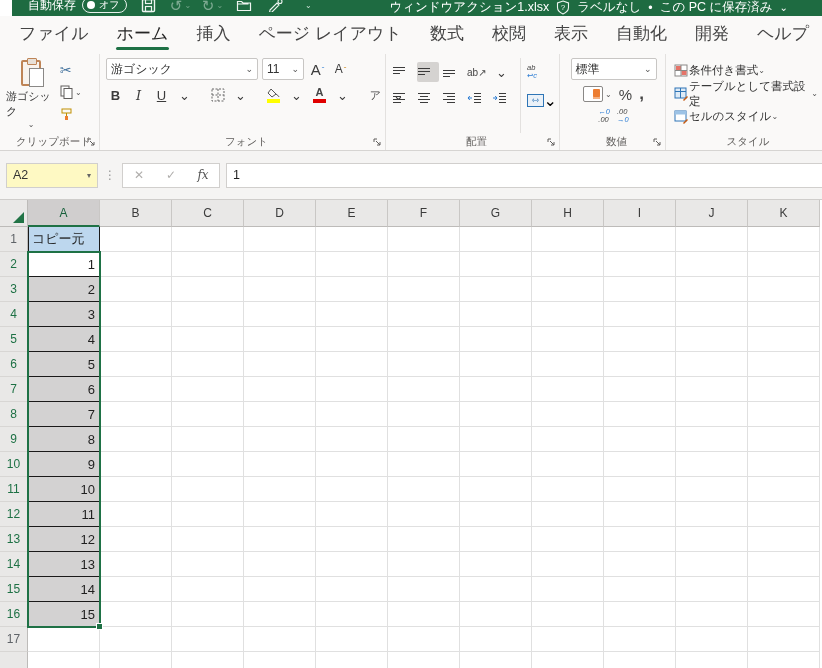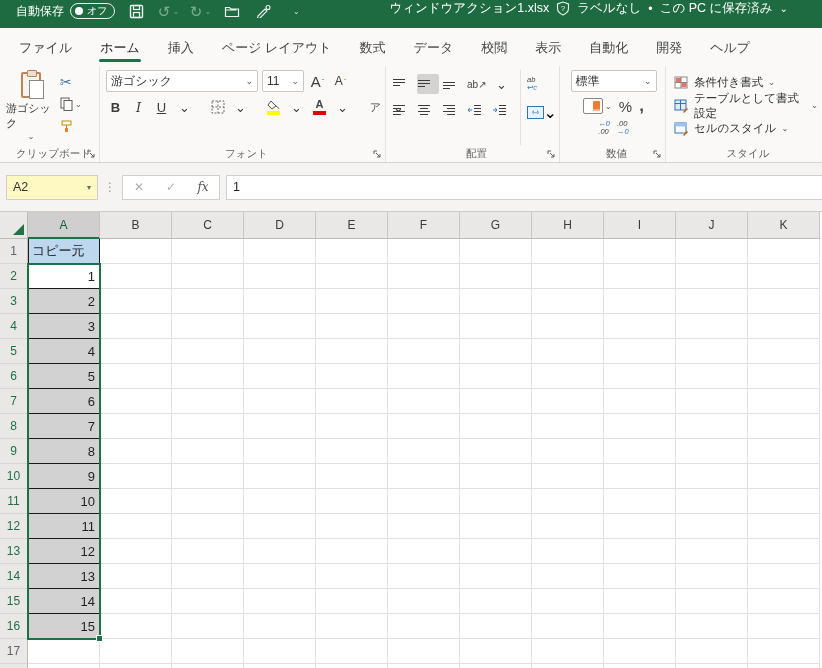--- a/index.html
+++ b/index.html
@@ -1,40 +1,40 @@
 <!DOCTYPE html>
 <html><head>
 <meta charset="utf-8">
 <style>
   * { margin:0; padding:0; box-sizing:border-box; }
   html,body { width:822px; height:668px; overflow:hidden;
     font-family:"Liberation Sans","DejaVu Sans",sans-serif; background:#fff; }
 
   
-  .titlebar { height:28px; background:#1E6B41; display:flex; align-items:flex-start;
-    color:#fff; font-size:12px; padding:0 8px; }
+  .titlebar { height:16px; background:#1E6B41; display:flex; align-items:flex-end;
+    color:#fff; font-size:12px; padding:0 8px;margin-left:12px; }
   .tb-left { display:flex; align-items:center; gap:10px; }
   .tb-autosave { display:flex; align-items:center; gap:6px; margin-left:8px; white-space:nowrap; }
   .toggle { display:inline-flex; align-items:center; gap:4px; border:1px solid #e8f1ec;
     border-radius:9px; height:16px; padding:0 7px 0 4px; font-size:10px; cursor:pointer; }
   .knob { width:8px; height:8px; background:#fff; border-radius:50%; display:inline-block; }
   .tb-btn { display:inline-flex; align-items:center; justify-content:center; height:22px;
     min-width:22px; cursor:pointer; gap:2px; }
   .tb-btn svg { display:block; }
   .tb-btn .mini { font-size:8px; color:#cfe3d8; }
   .tb-btn.disabled { opacity:.45; }
   .glyph-ic { font-size:15px; line-height:1; color:#eef5f1; }
   .tb-title { margin-left:auto; display:flex; align-items:center; gap:7px; white-space:nowrap;
     padding-right:26px; font-size:12.5px; }
   .tb-title .chev { font-size:10px; }
 
   
   .tabs { height:38px; background:#faf9f8; display:flex; align-items:flex-end;
     padding:0 6px; gap:2px; }
-  .tab { font-size:13px; color:#444; padding:8px 13px 9px; cursor:pointer; white-space:nowrap; }
+  .tab { font-size:17px; color:#444; padding:8px 13px 9px; cursor:pointer; white-space:nowrap; }
   .tab.active { color:#252525; font-weight:normal; position:relative; }
   .tab.active::after { content:""; position:absolute; left:12px; right:12px; bottom:4px;
     height:3px; background:#1E7145; border-radius:2px; }
 
   
   .ribbon { height:97px; background:#faf9f8; display:flex; border-bottom:1px solid #d6d4d2; }
   .group { display:flex; flex-direction:column; border-right:1px solid #e3e1df; position:relative; }
   .g-content { flex:1; display:flex; padding:4px 4px 0 6px; gap:4px; }
   .g-label { height:17px; display:flex; align-items:center; justify-content:center;
     font-size:10.5px; color:#5f5d5b; position:relative;padding-left:8px; }
@@ -93,21 +93,21 @@
   .g-num .g-content { flex-direction:column; gap:4px;align-items:center; }
   .num-row { display:flex; align-items:center; gap:7px; }
   .acct { width:20px; height:16px; border:1px solid #8a8886; border-radius:2px; position:relative;
     background:#fff; }
   .acct::after { content:""; position:absolute; right:2px; top:2px; width:7px; height:10px;
     background:#ED7D31; border-radius:1px; box-shadow:0 -2px 0 #F4B183 inset; }
   .pct { font-size:15px; color:#444; } .cma { font-size:17px; font-weight:bold; color:#444; }
 
   
   .style-list { display:flex; flex-direction:column; gap:2px; padding-top:2px; }
-  .style-row { display:flex; align-items:center; gap:5px; font-size:11.5px; color:#333;
+  .style-row { display:flex; align-items:center; font-size:11.5px; color:#333;
     cursor:pointer; height:21px; padding-left:2px; }
   .style-row .caret { font-size:8px; color:#555; }
   .style-row svg { flex:none; }
 
   
   .formula-row { height:49px; background:#f5f4f3; border-bottom:1px solid #cfcdcb;
     display:flex; align-items:center; padding:0 0 0 6px; gap:6px; }
   .namebox { width:92px; height:25px; background:#fef9c3; border:1px solid #d1cfcd; display:flex;
     align-items:center; font-size:12.5px; color:#333; padding:0 6px; cursor:pointer; }
   .namebox .nb-caret { margin-left:auto; font-size:8px; color:#666; }
@@ -201,21 +201,20 @@
     <span class="chev">⌄</span>
   </div>
 </header>
 
 <nav class="tabs">
     <span class="tab">ファイル</span>
     <span class="tab active">ホーム</span>
     <span class="tab">挿入</span>
     <span class="tab">ページ レイアウト</span>
     <span class="tab">数式</span>
-    <span class="tab">データ</span>
     <span class="tab">校閲</span>
     <span class="tab">表示</span>
     <span class="tab">自動化</span>
     <span class="tab">開発</span>
     <span class="tab">ヘルプ</span>
   </nav>
 
 <div class="ribbon">
 
   <section class="group g-clip">

